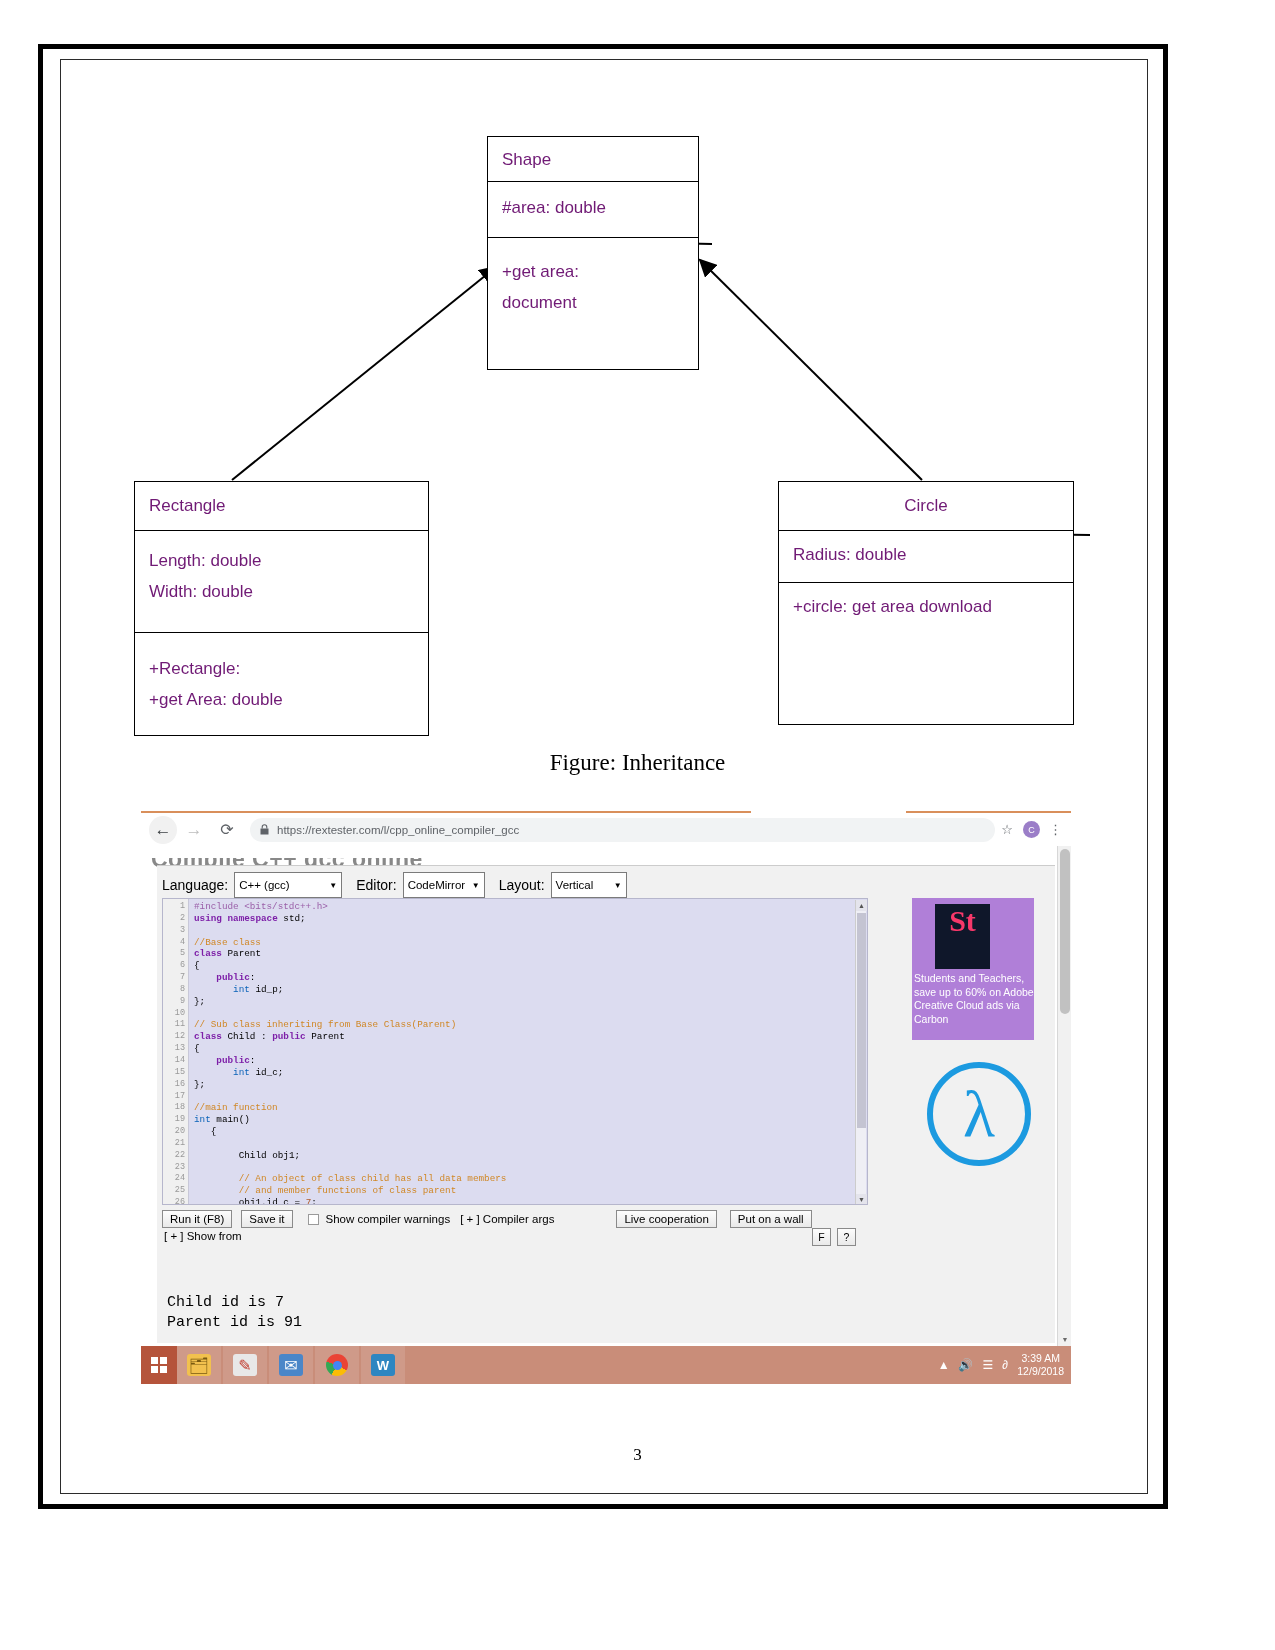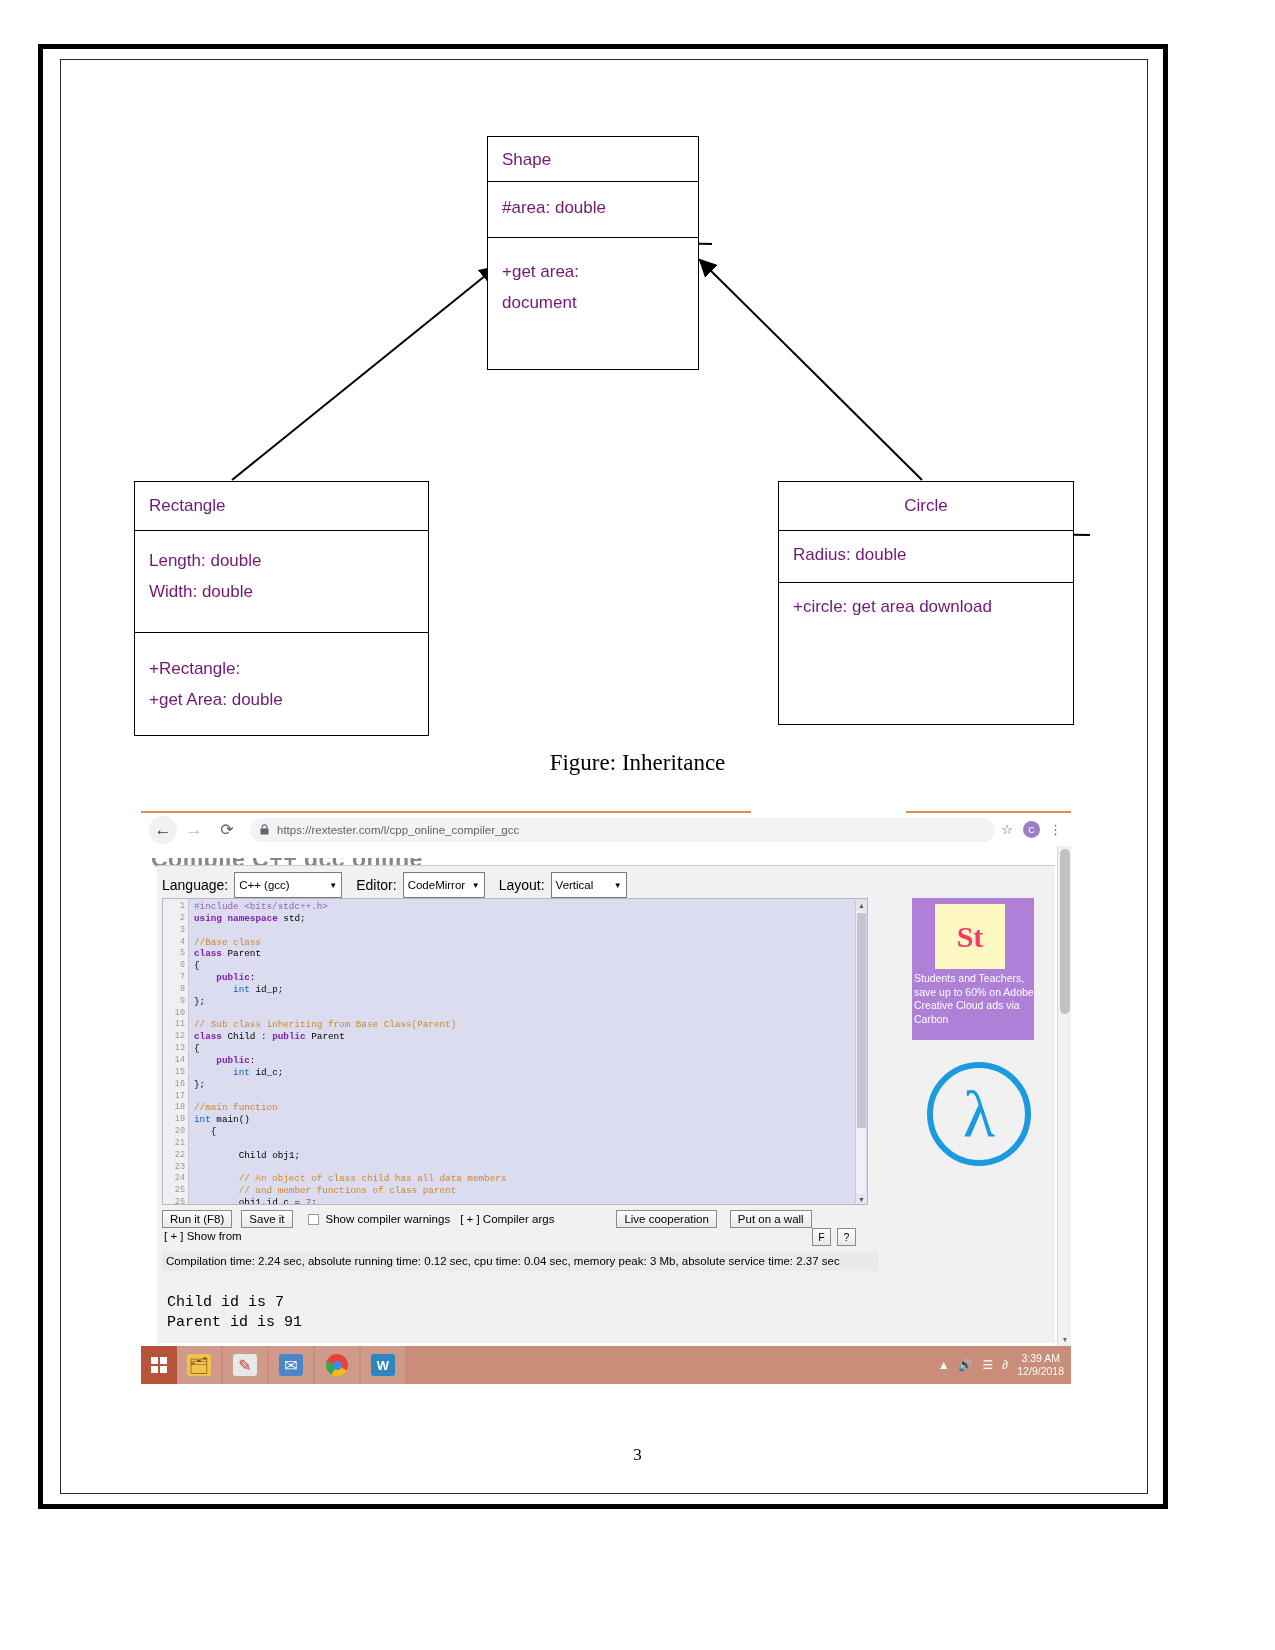--- a/index.html
+++ b/index.html
@@ -375,23 +375,23 @@
   
   #ad-carbon {
     position: absolute;
     left: 755px; top: 32px;
     width: 122px; height: 142px;
     background: #b07fd8;
     overflow: hidden;
   }
   #ad-carbon .st-tile {
     position: absolute; left: 23px; top: 6px;
-    width: 70px; height: 65px;
-    background: #fef9c3;
-    display: flex; align-items: center; justify-content: center;
+    width: 55px; height: 65px;
+    background: #0f172a;
+    display: flex; justify-content: center;
   }
   #ad-carbon .st-text {
     color: #f7386a; font-size: 30px; font-weight: bold;
     font-family: "Liberation Serif", serif;
   }
   #ad-carbon .ad-copy {
     position: absolute; left: 2px; top: 74px; width: 120px;
     color: #ffffff;
     font-size: 10.5px;
     line-height: 1.3;
@@ -658,21 +658,20 @@
         <span class="gbtn" id="btn-put-wall">Put on a wall</span>
       </div>
 
       <div id="show-input-row">[ + ] Show from</div>
 
       <div id="fb-row">
         <span class="sq-btn">F</span>
         <span class="sq-btn">?</span>
       </div>
 
-      <div id="compile-stats">Compilation time: 2.24 sec, absolute running time: 0.12 sec, cpu time: 0.04 sec, memory peak: 3 Mb, absolute service time: 2.37 sec</div>
 
       <div id="program-output">Child id is 7
 Parent id is 91</div>
 
       <div id="ad-carbon">
         <div class="st-tile">
           <span class="st-text">St</span>
         </div>
         <div class="ad-copy">Students and Teachers, save up to 60% on Adobe Creative Cloud ads via Carbon</div>
       </div>

